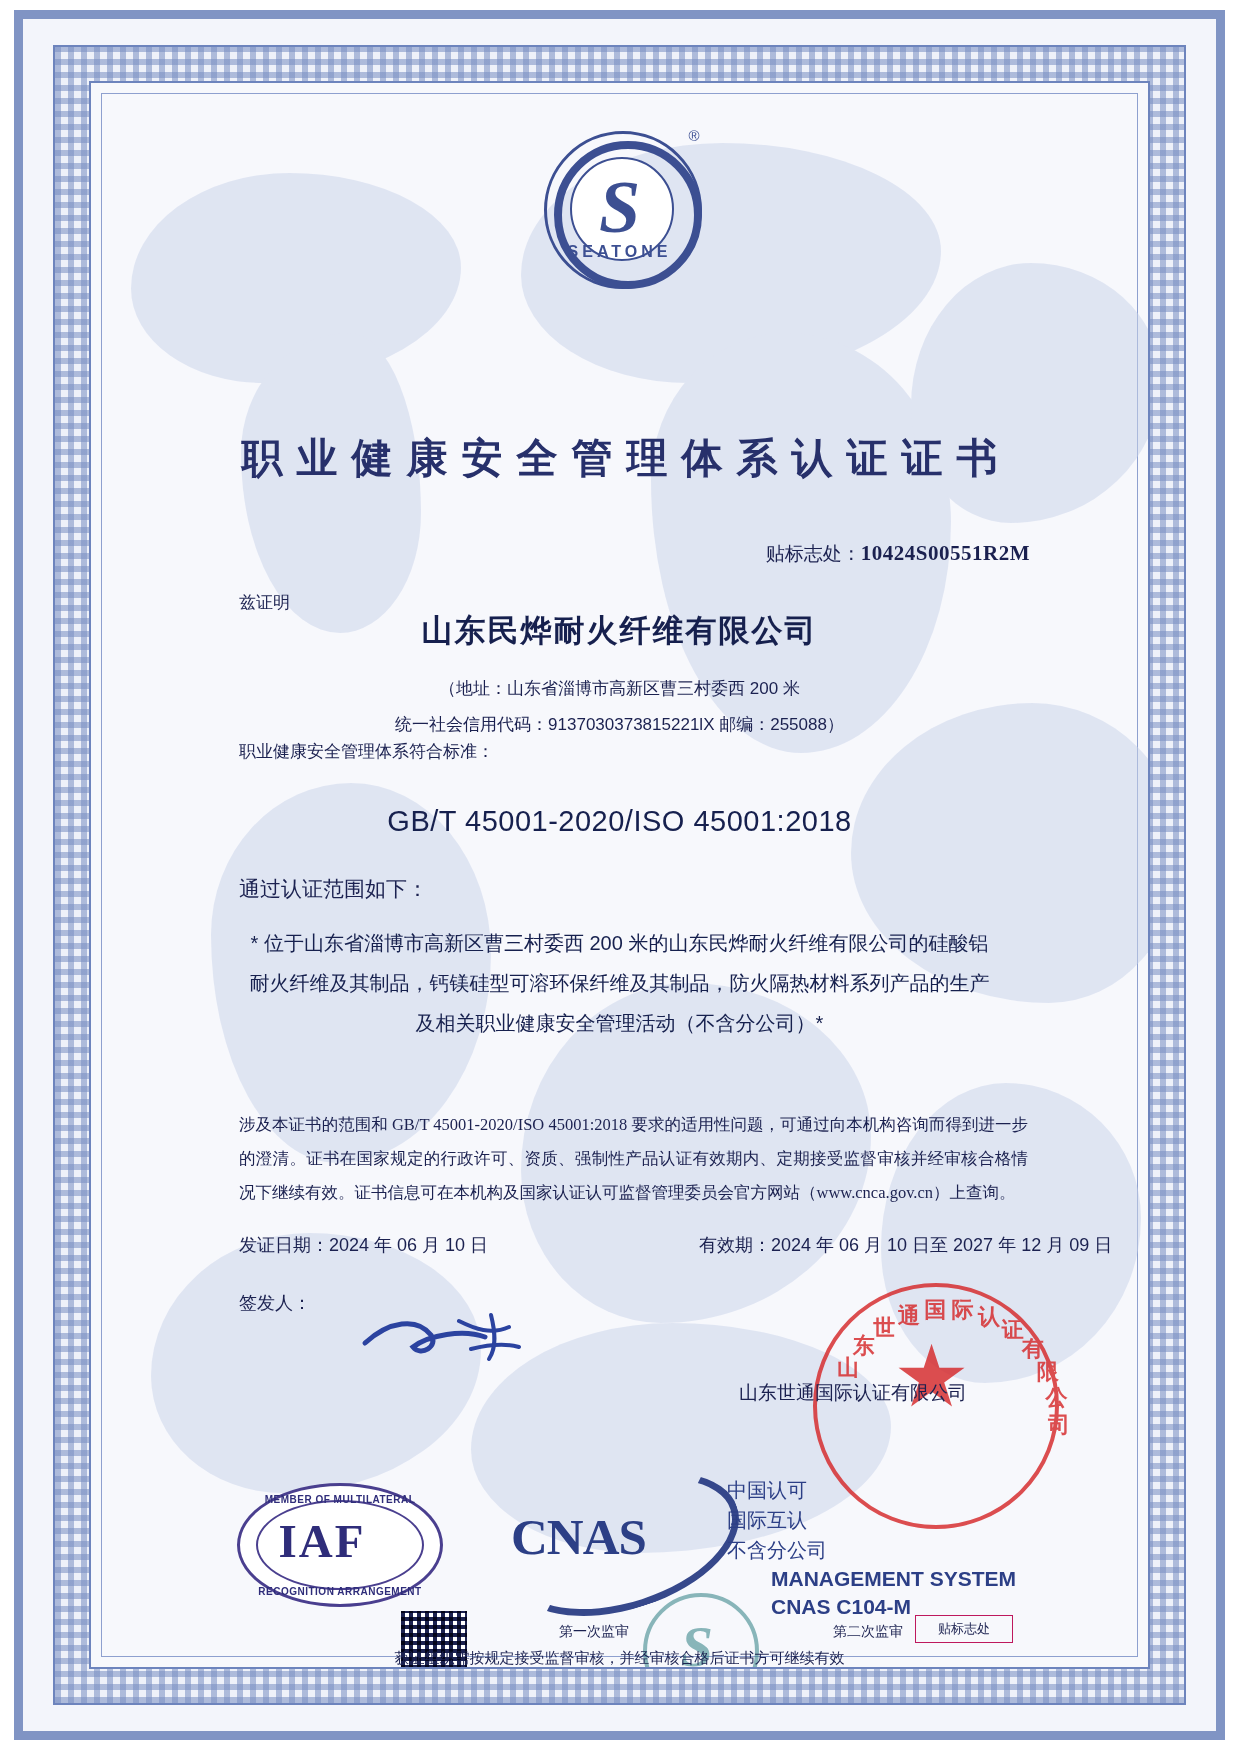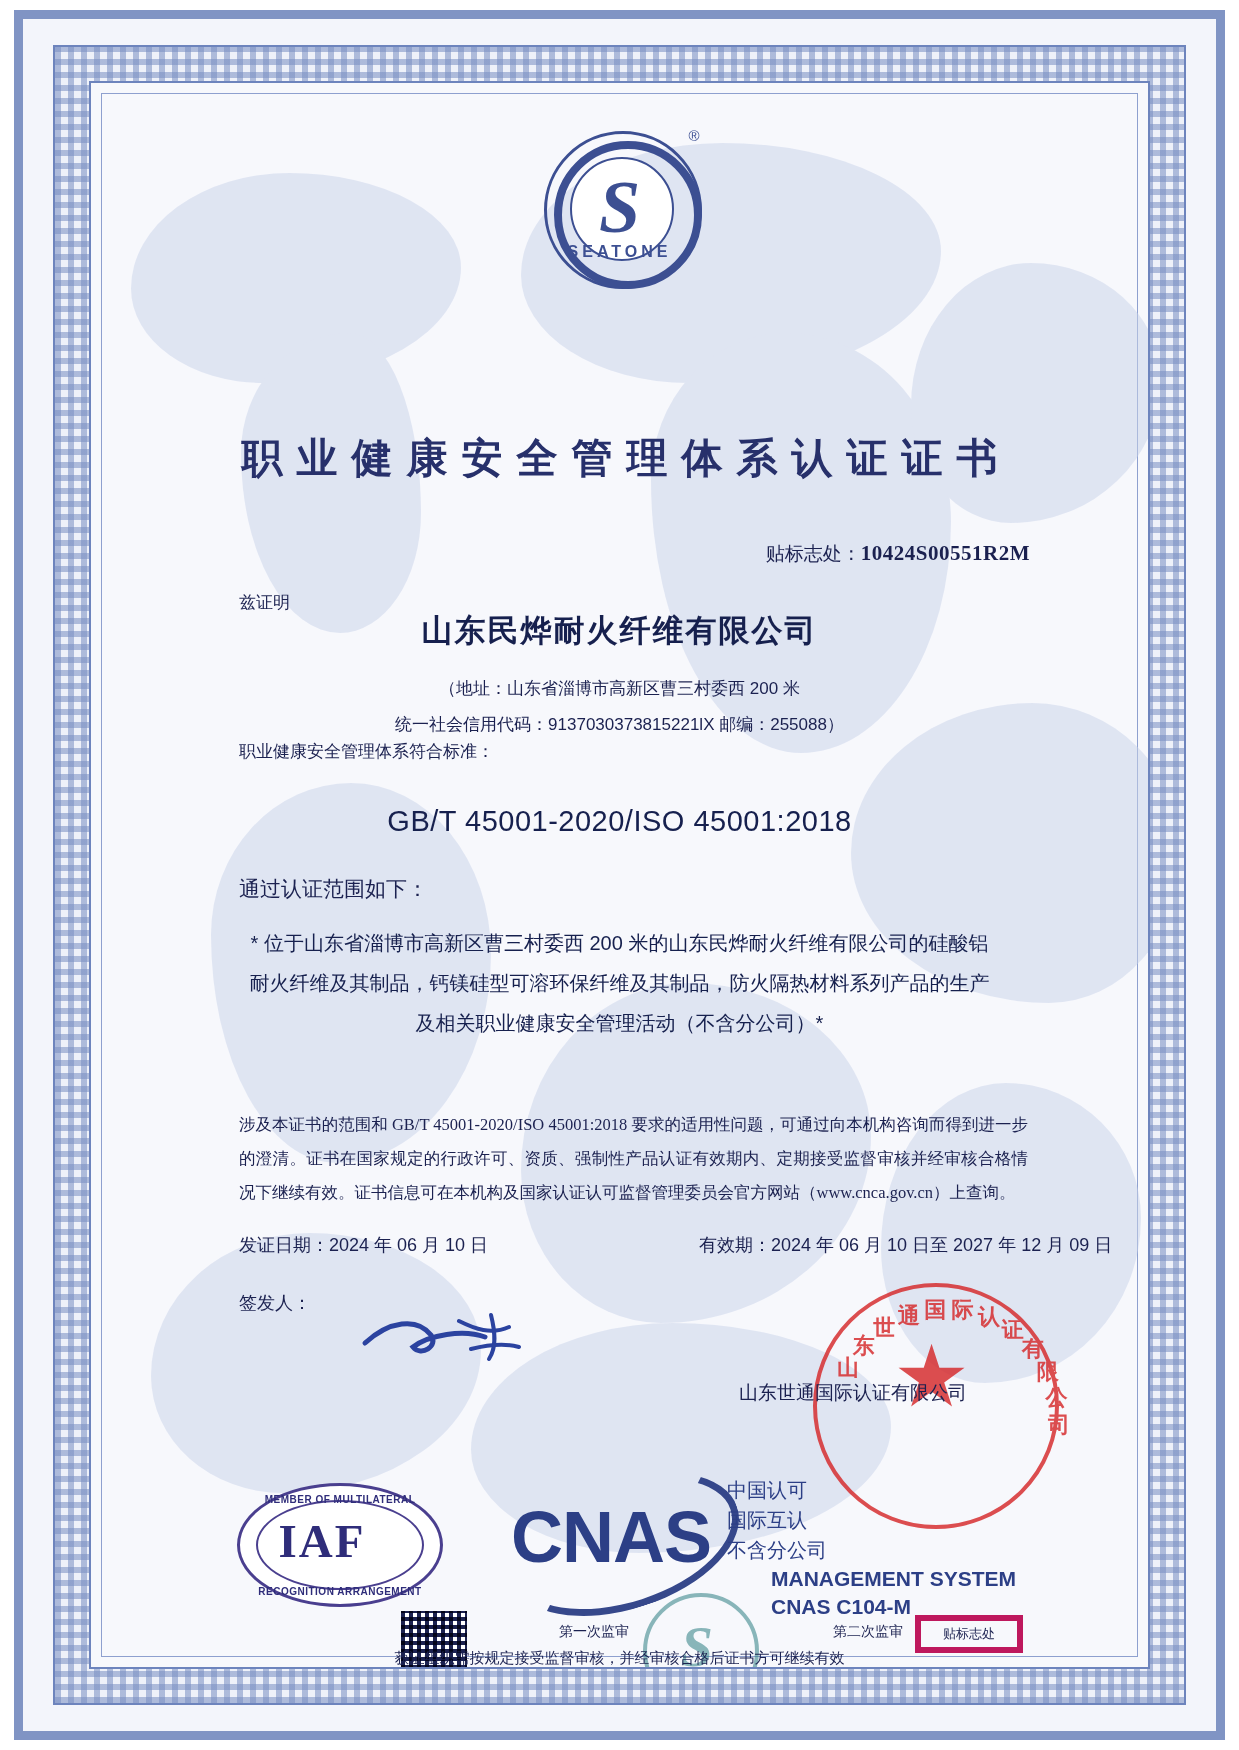--- a/index.html
+++ b/index.html
@@ -354,23 +354,23 @@
   }
   .iaf-top { top: 8px; }
   .iaf-bot { bottom: 7px; }
 
   .cnas {
     position: absolute;
     left: 420px;
     top: 1408px;
     width: 210px;
     height: 92px;
-    font-family: Liberation Sans, sans-serif;
-    font-weight: bold;
-    font-size: 72px;
+    font-family: Liberation Serif, serif;
+    font-weight: bold;
+    font-size: 51px;
     color: #2c3f86;
     letter-spacing: -1px;
     line-height: 92px;
   }
   .cnas-swoosh {
     position: absolute;
     left: 414px;
     top: 1396px;
     width: 224px;
     height: 116px;
@@ -425,21 +425,21 @@
     top: 1540px;
     font-size: 14px;
     color: #1b2150;
   }
   .audit-box {
     position: absolute;
     left: 824px;
     top: 1532px;
     width: 96px;
     height: 26px;
-    border: 6px solid #be185d;
+    border: 1px solid #be185d;
     text-align: center;
     line-height: 26px;
     font-size: 13px;
     color: #1b2150;
   }
 
   .foot1, .foot2, .foot3 {
     position: absolute;
     left: 0; right: 0;
     text-align: center;

